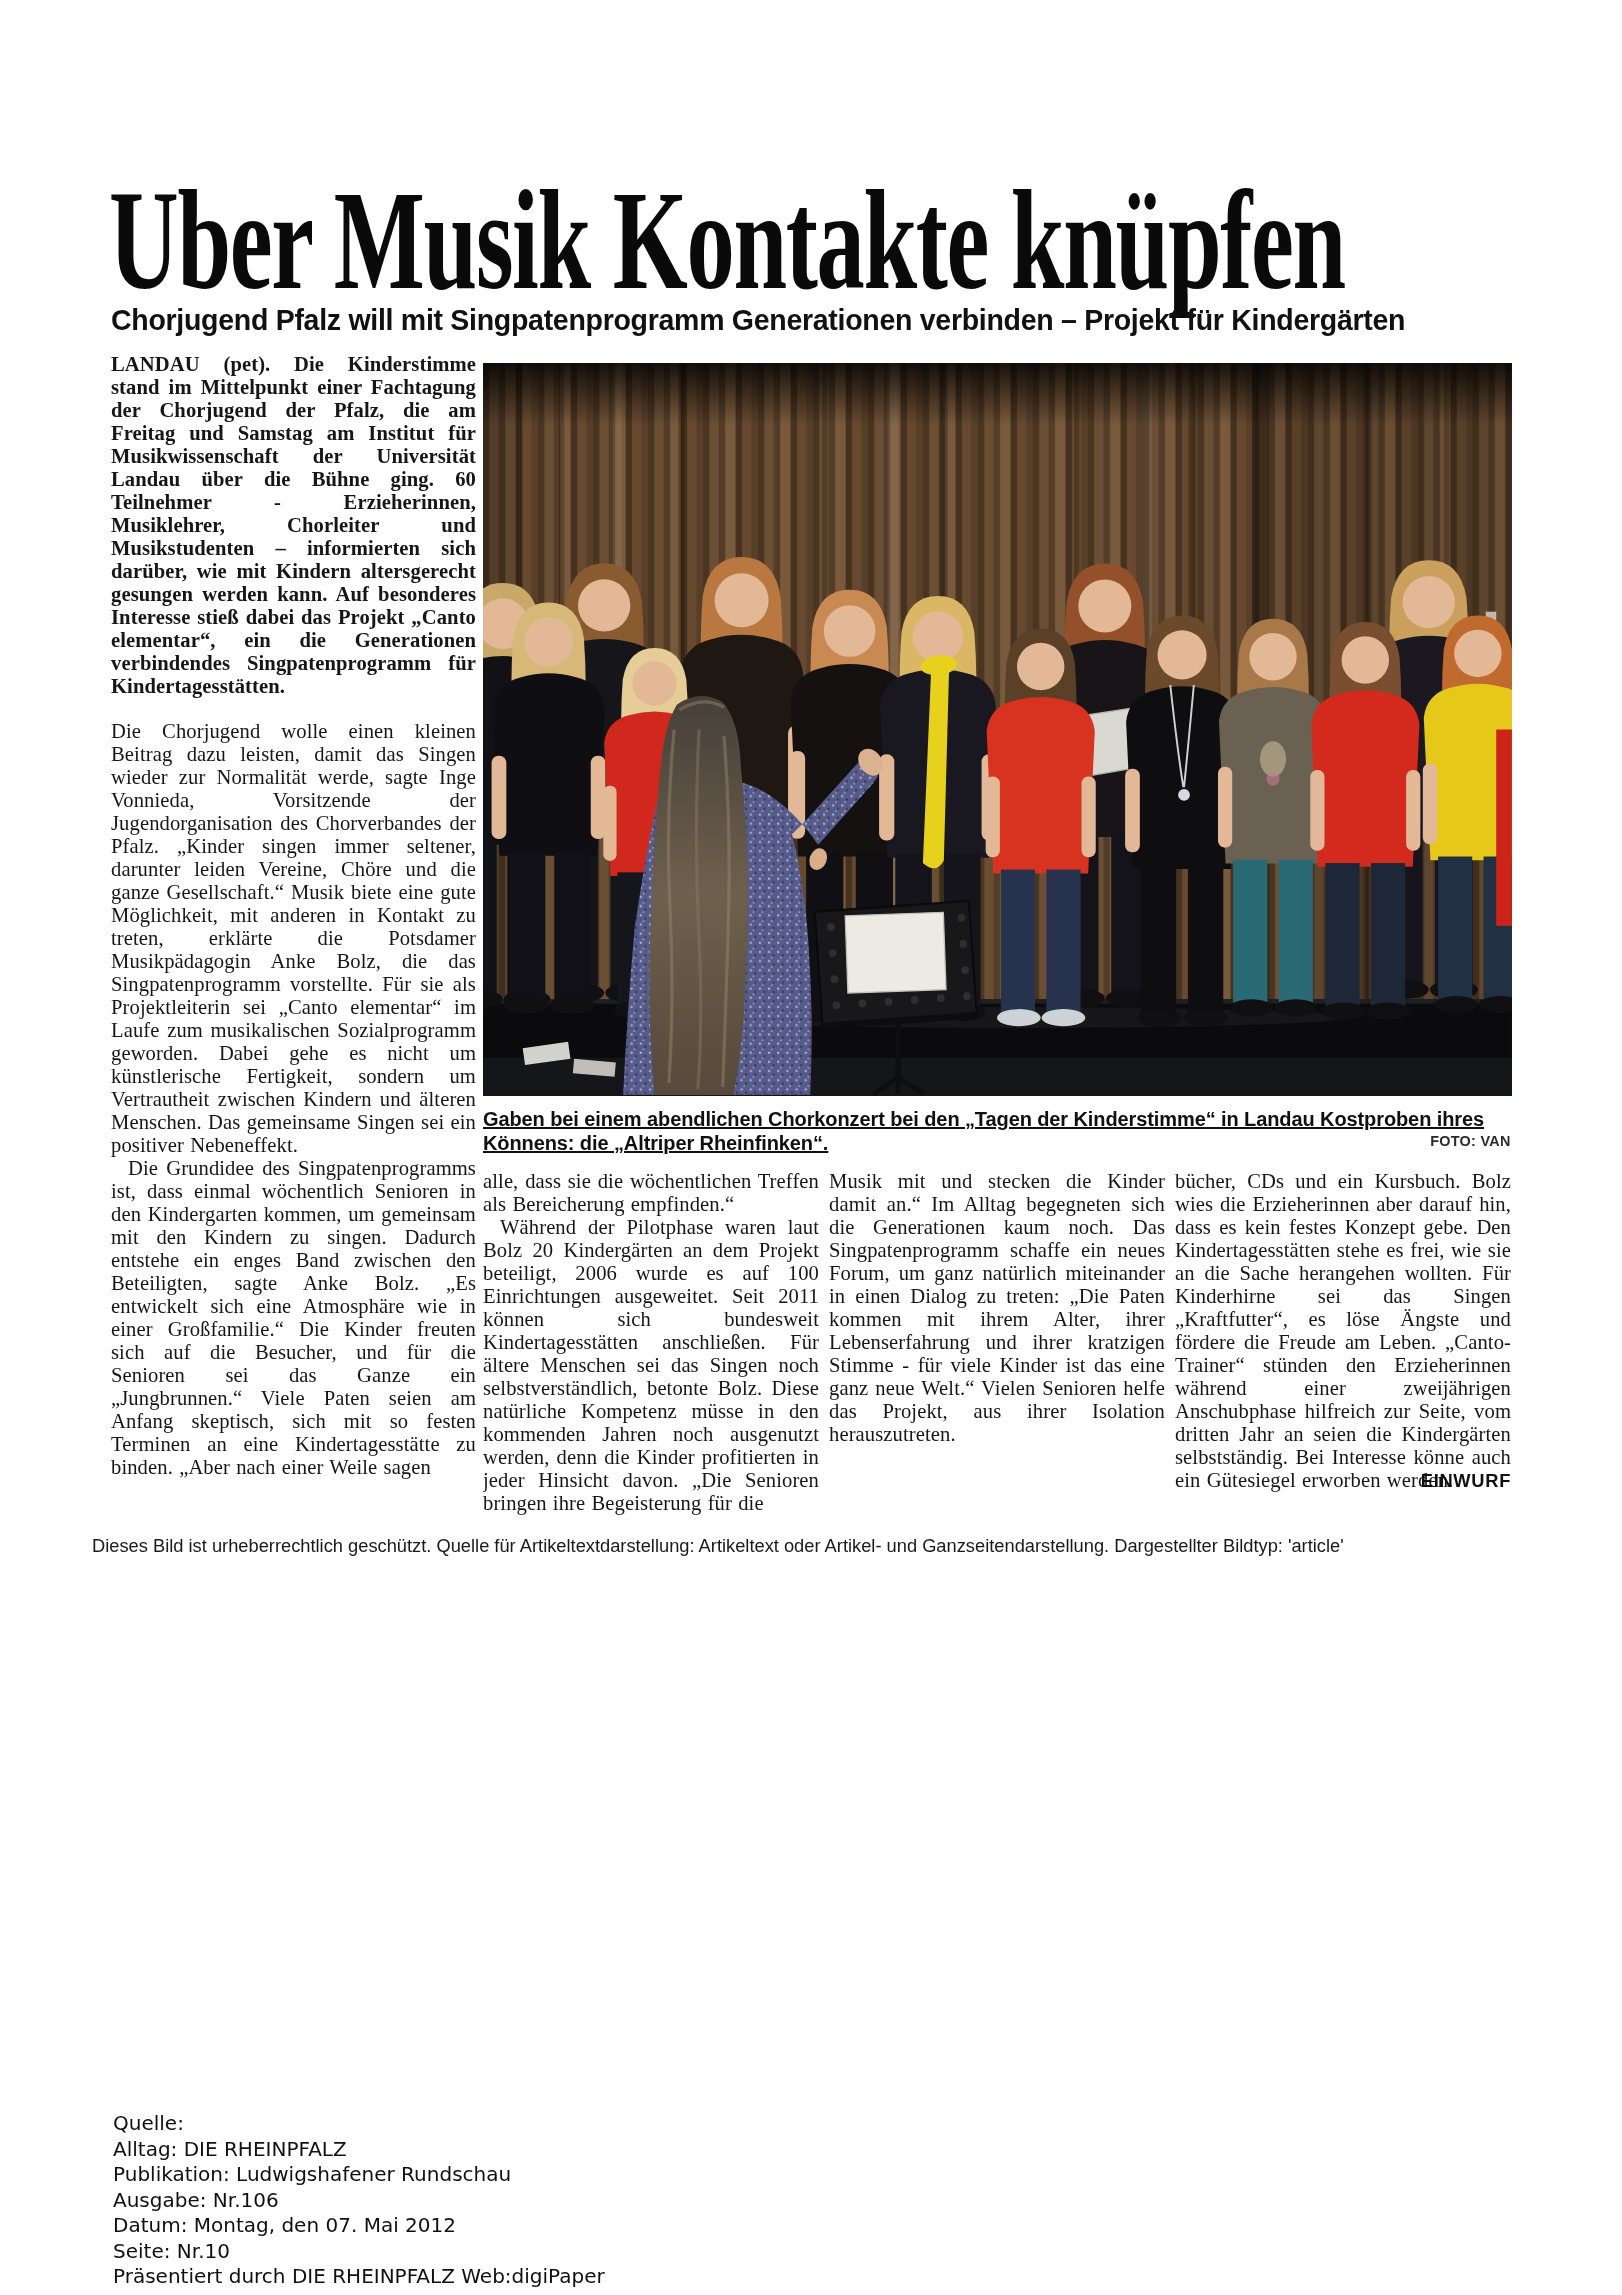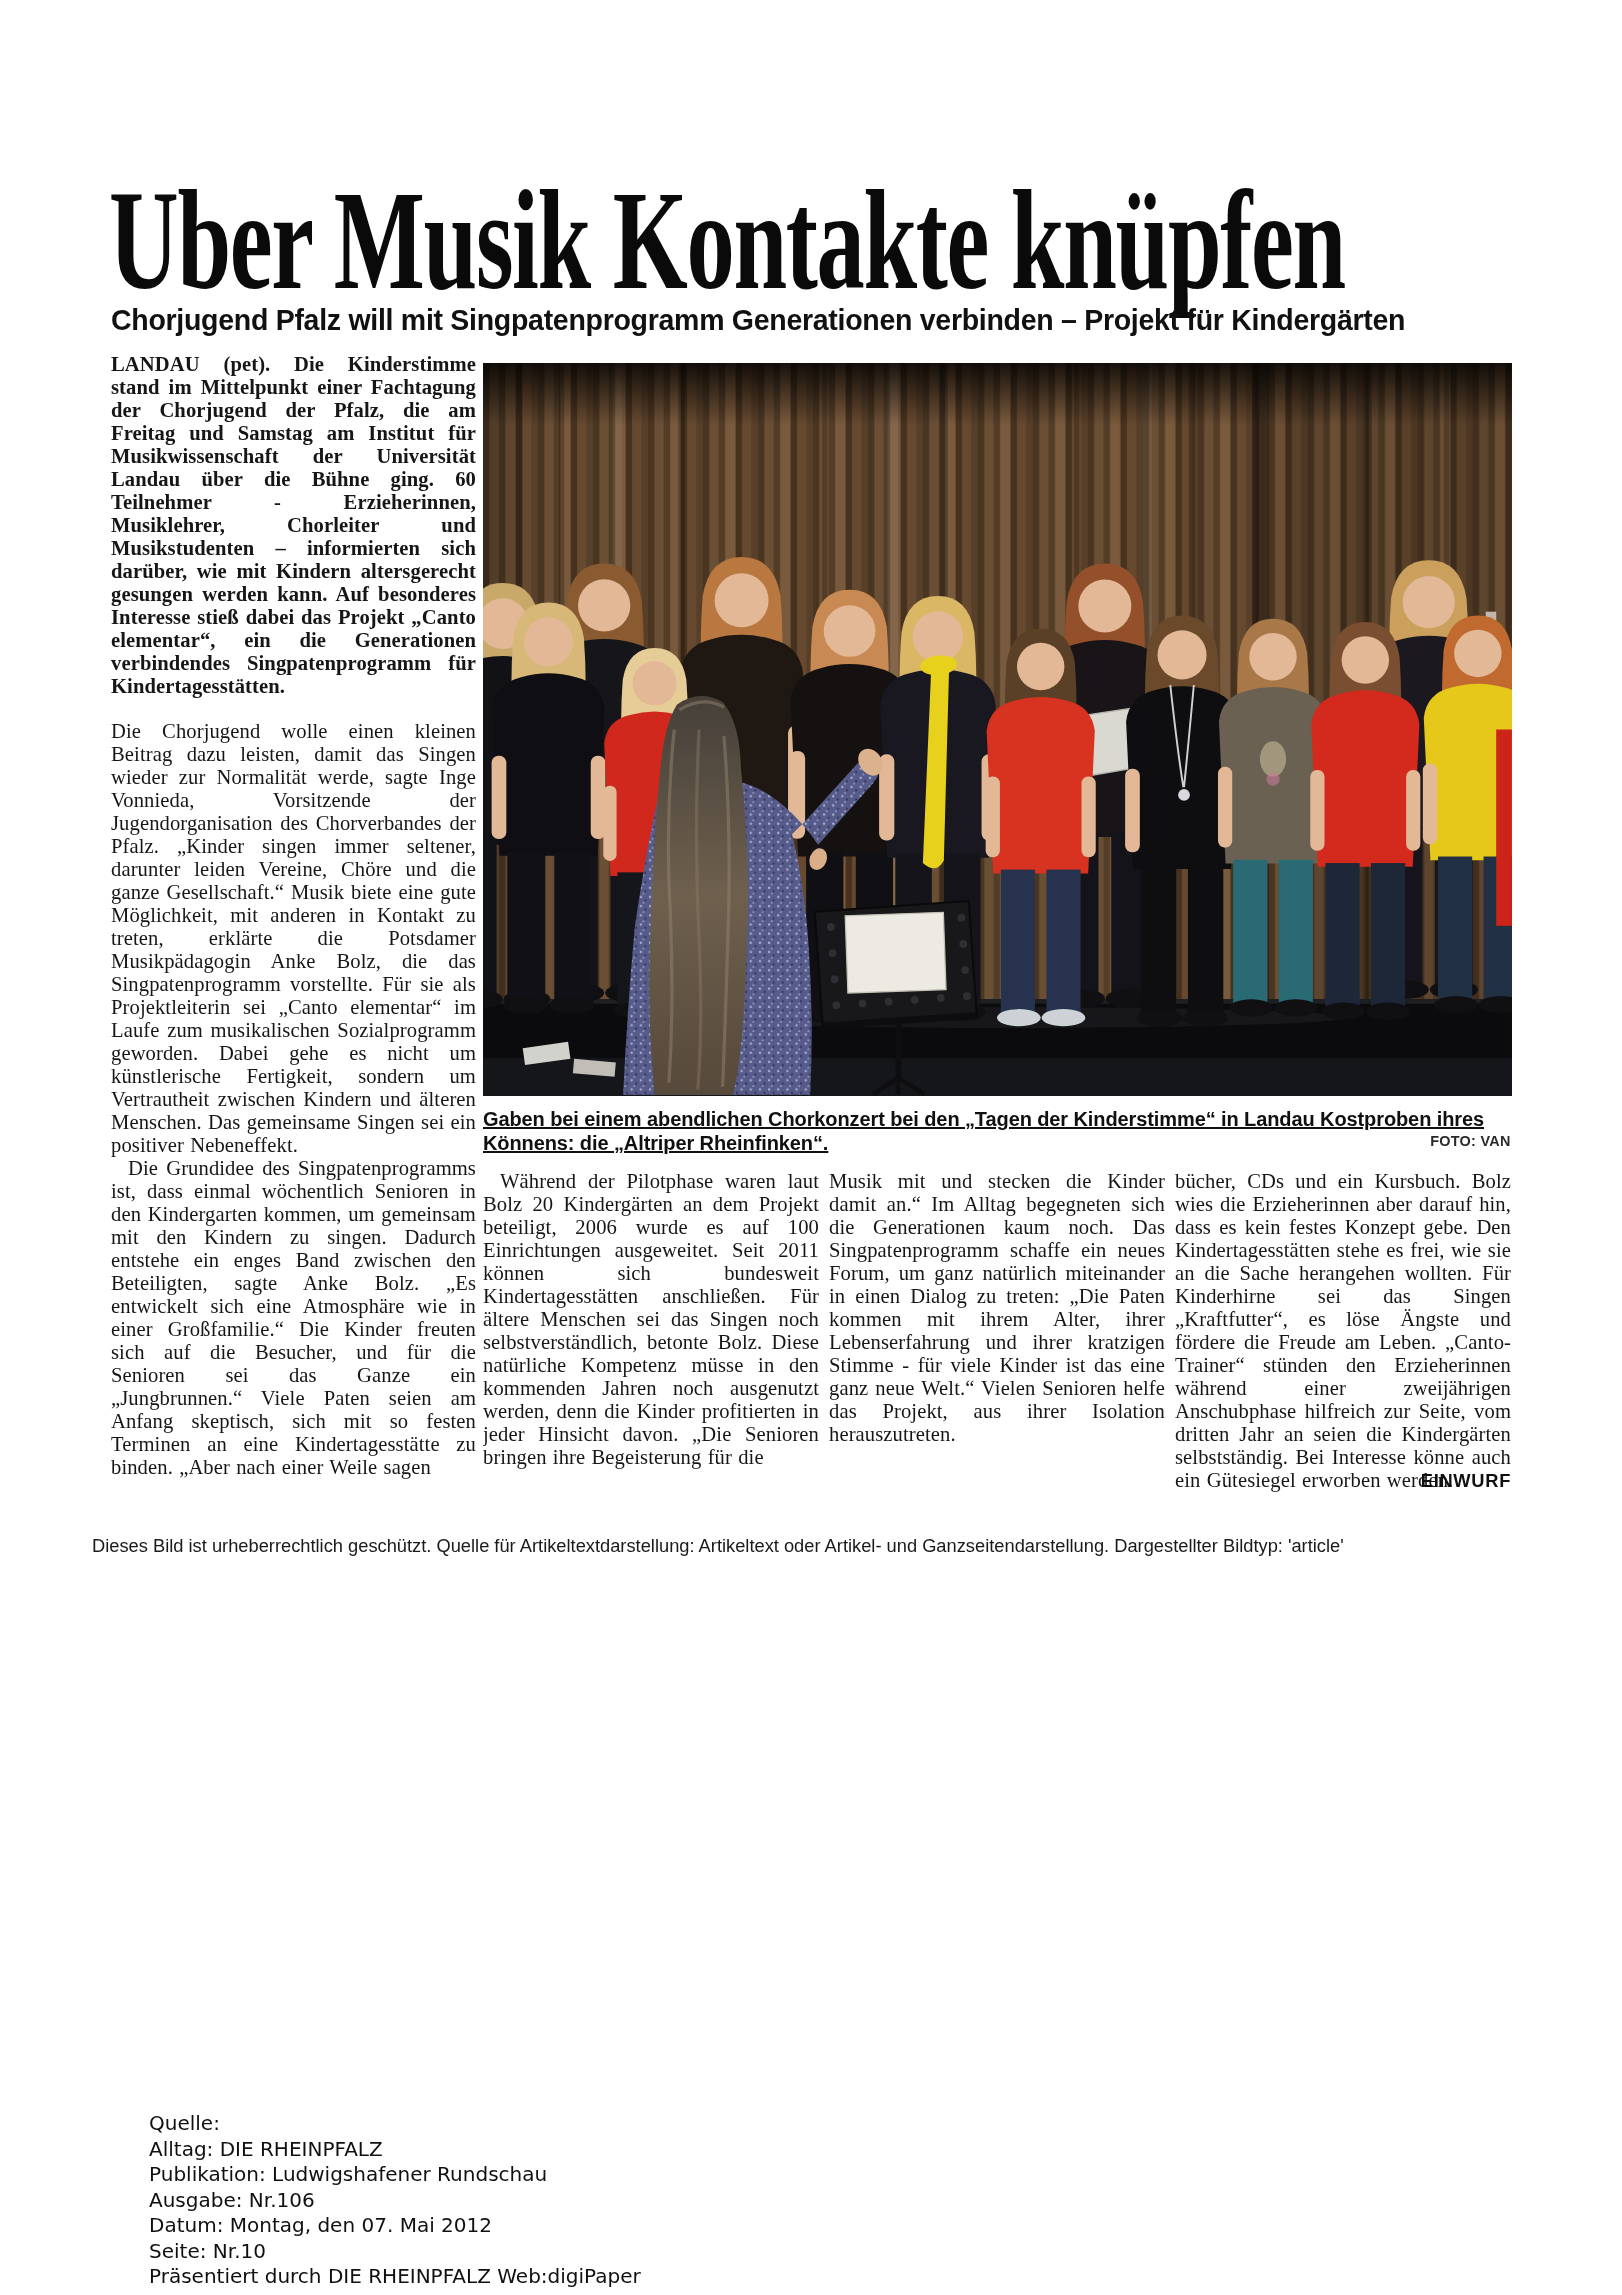--- a/index.html
+++ b/index.html
@@ -55,21 +55,21 @@
     font-size:14.4px;font-weight:700;letter-spacing:0.3px;color:#2a2a2a;
   }
 
   .notice{
     left:92px;top:1529px;width:1440px;
     font-family:Liberation Sans, sans-serif;font-size:18.3px;line-height:33px;color:#1a1a1a;
   }
 
   .footer{
     left:113px;top:2111px;width:916px;
-    font-family:"DejaVu Sans", sans-serif;font-size:20px;line-height:25.5px;color:#101010;margin-left:36px;
+    font-family:"DejaVu Sans", sans-serif;font-size:20px;line-height:25.5px;color:#101010;
   }
   .footer div{white-space:nowrap;}
 </style>
 </head>
 <body>
 
 <h1 class="abs headline">Uber Musik Kontakte knüpfen</h1>
 <h2 class="abs subheadline">Chorjugend Pfalz will mit Singpatenprogramm Generationen verbinden – Projekt für Kindergärten</h2>
 
 <div class="abs bodycol col1">
@@ -225,20 +225,21 @@
     </g>
   </svg>
 </div>
 
 <div class="abs caption">
   <span>Gaben bei einem abendlichen Chorkonzert bei den „Tagen der Kinderstimme“ in Landau Kostproben ihres Könnens: die „Altriper Rheinfinken“.</span>
   <span class="credit">FOTO: VAN</span>
 </div>
 
 <div class="abs bodycol col2">
+  <p>alle, dass sie die wöchentlichen Treffen als Bereicherung empfinden.“</p>
   <p class="indent">Während der Pilotphase waren laut Bolz 20 Kindergärten an dem Projekt beteiligt, 2006 wurde es auf 100 Einrichtungen ausgeweitet. Seit 2011 können sich bundesweit Kindertagesstätten anschließen. Für ältere Menschen sei das Singen noch selbstverständlich, betonte Bolz. Diese natürliche Kompetenz müsse in den kommenden Jahren noch ausgenutzt werden, denn die Kinder profitierten in jeder Hinsicht davon. „Die Senioren bringen ihre Begeisterung für die</p>
 </div>
 <div class="abs bodycol col3">
   <p>Musik mit und stecken die Kinder damit an.“ Im Alltag begegneten sich die Generationen kaum noch. Das Singpatenprogramm schaffe ein neues Forum, um ganz natürlich miteinander in einen Dialog zu treten: „Die Paten kommen mit ihrem Alter, ihrer Lebenserfahrung und ihrer kratzigen Stimme - für viele Kinder ist das eine ganz neue Welt.“ Vielen Senioren helfe das Projekt, aus ihrer Isolation herauszutreten.</p>
 </div>
 <div class="abs bodycol col4">
   <p>bücher, CDs und ein Kursbuch. Bolz wies die Erzieherinnen aber darauf hin, dass es kein festes Konzept gebe. Den Kindertagesstätten stehe es frei, wie sie an die Sache herangehen wollten. Für Kinderhirne sei das Singen „Kraftfutter“, es löse Ängste und fördere die Freude am Leben. „Canto-Trainer“ stünden den Erzieherinnen während einer zweijährigen Anschubphase hilfreich zur Seite, vom dritten Jahr an seien die Kindergärten selbstständig. Bei Interesse könne auch ein Gütesiegel erworben werden.</p>
   <div class="author-line">EINWURF</div>
 </div>
 

